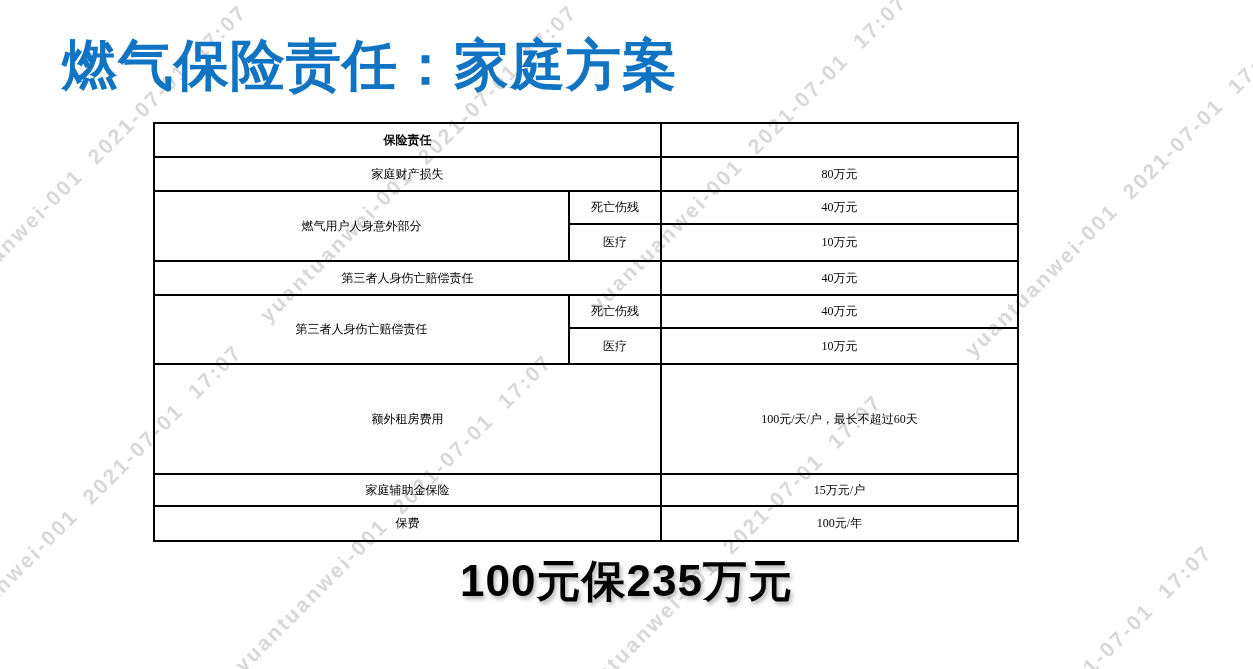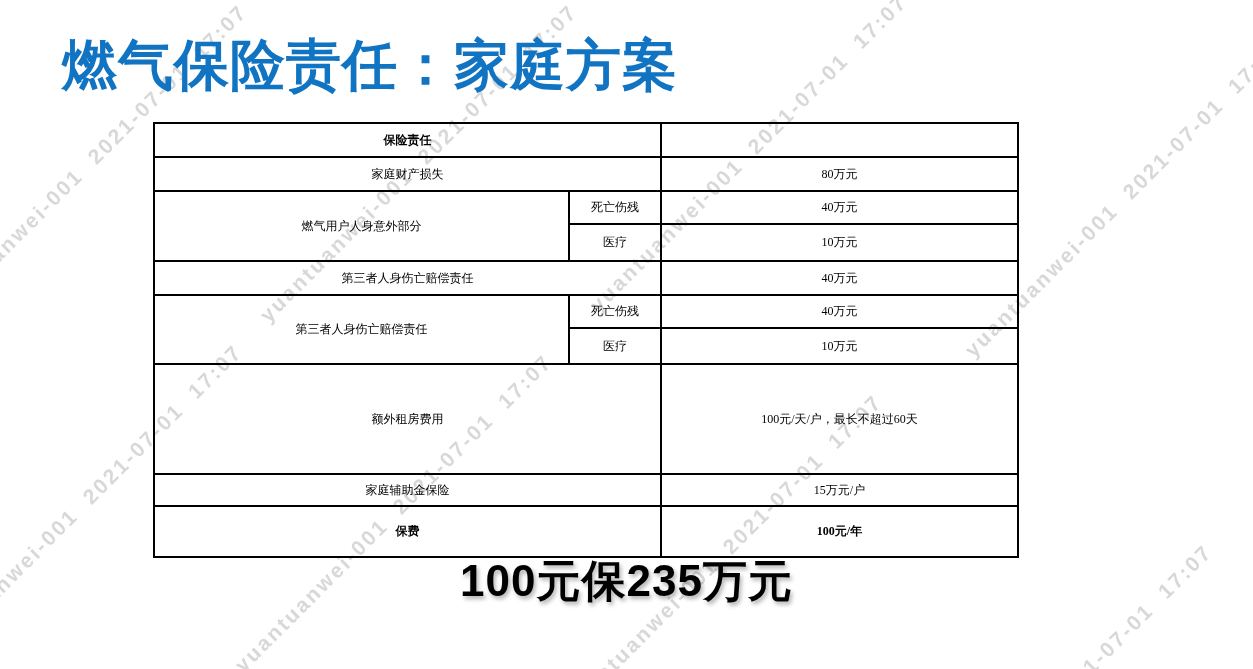--- a/index.html
+++ b/index.html
@@ -65,21 +65,21 @@
     text-align:center;
     vertical-align:middle;
     font-size:12px;
     color:#000;
     padding:0 4px;
     overflow:hidden;
   }
   td.hd{font-weight:bold;}
   tr.h34{height:34px;} tr.h33{height:33px;margin-left:48px;} tr.h37{height:37px;}
   tr.h36{height:36px;} tr.h90{height:110px;} tr.h32{height:32px;}
-  tr.h35{height:51px;font-weight:bold;}
+  tr.h35{height:35px;}
 
   
   .headline{
     position:absolute;
     left:0;top:552px;width:1253px;
     text-align:center;
     font-weight:bold;
     font-size:44px;
     line-height:1.3;
     color:#000;

